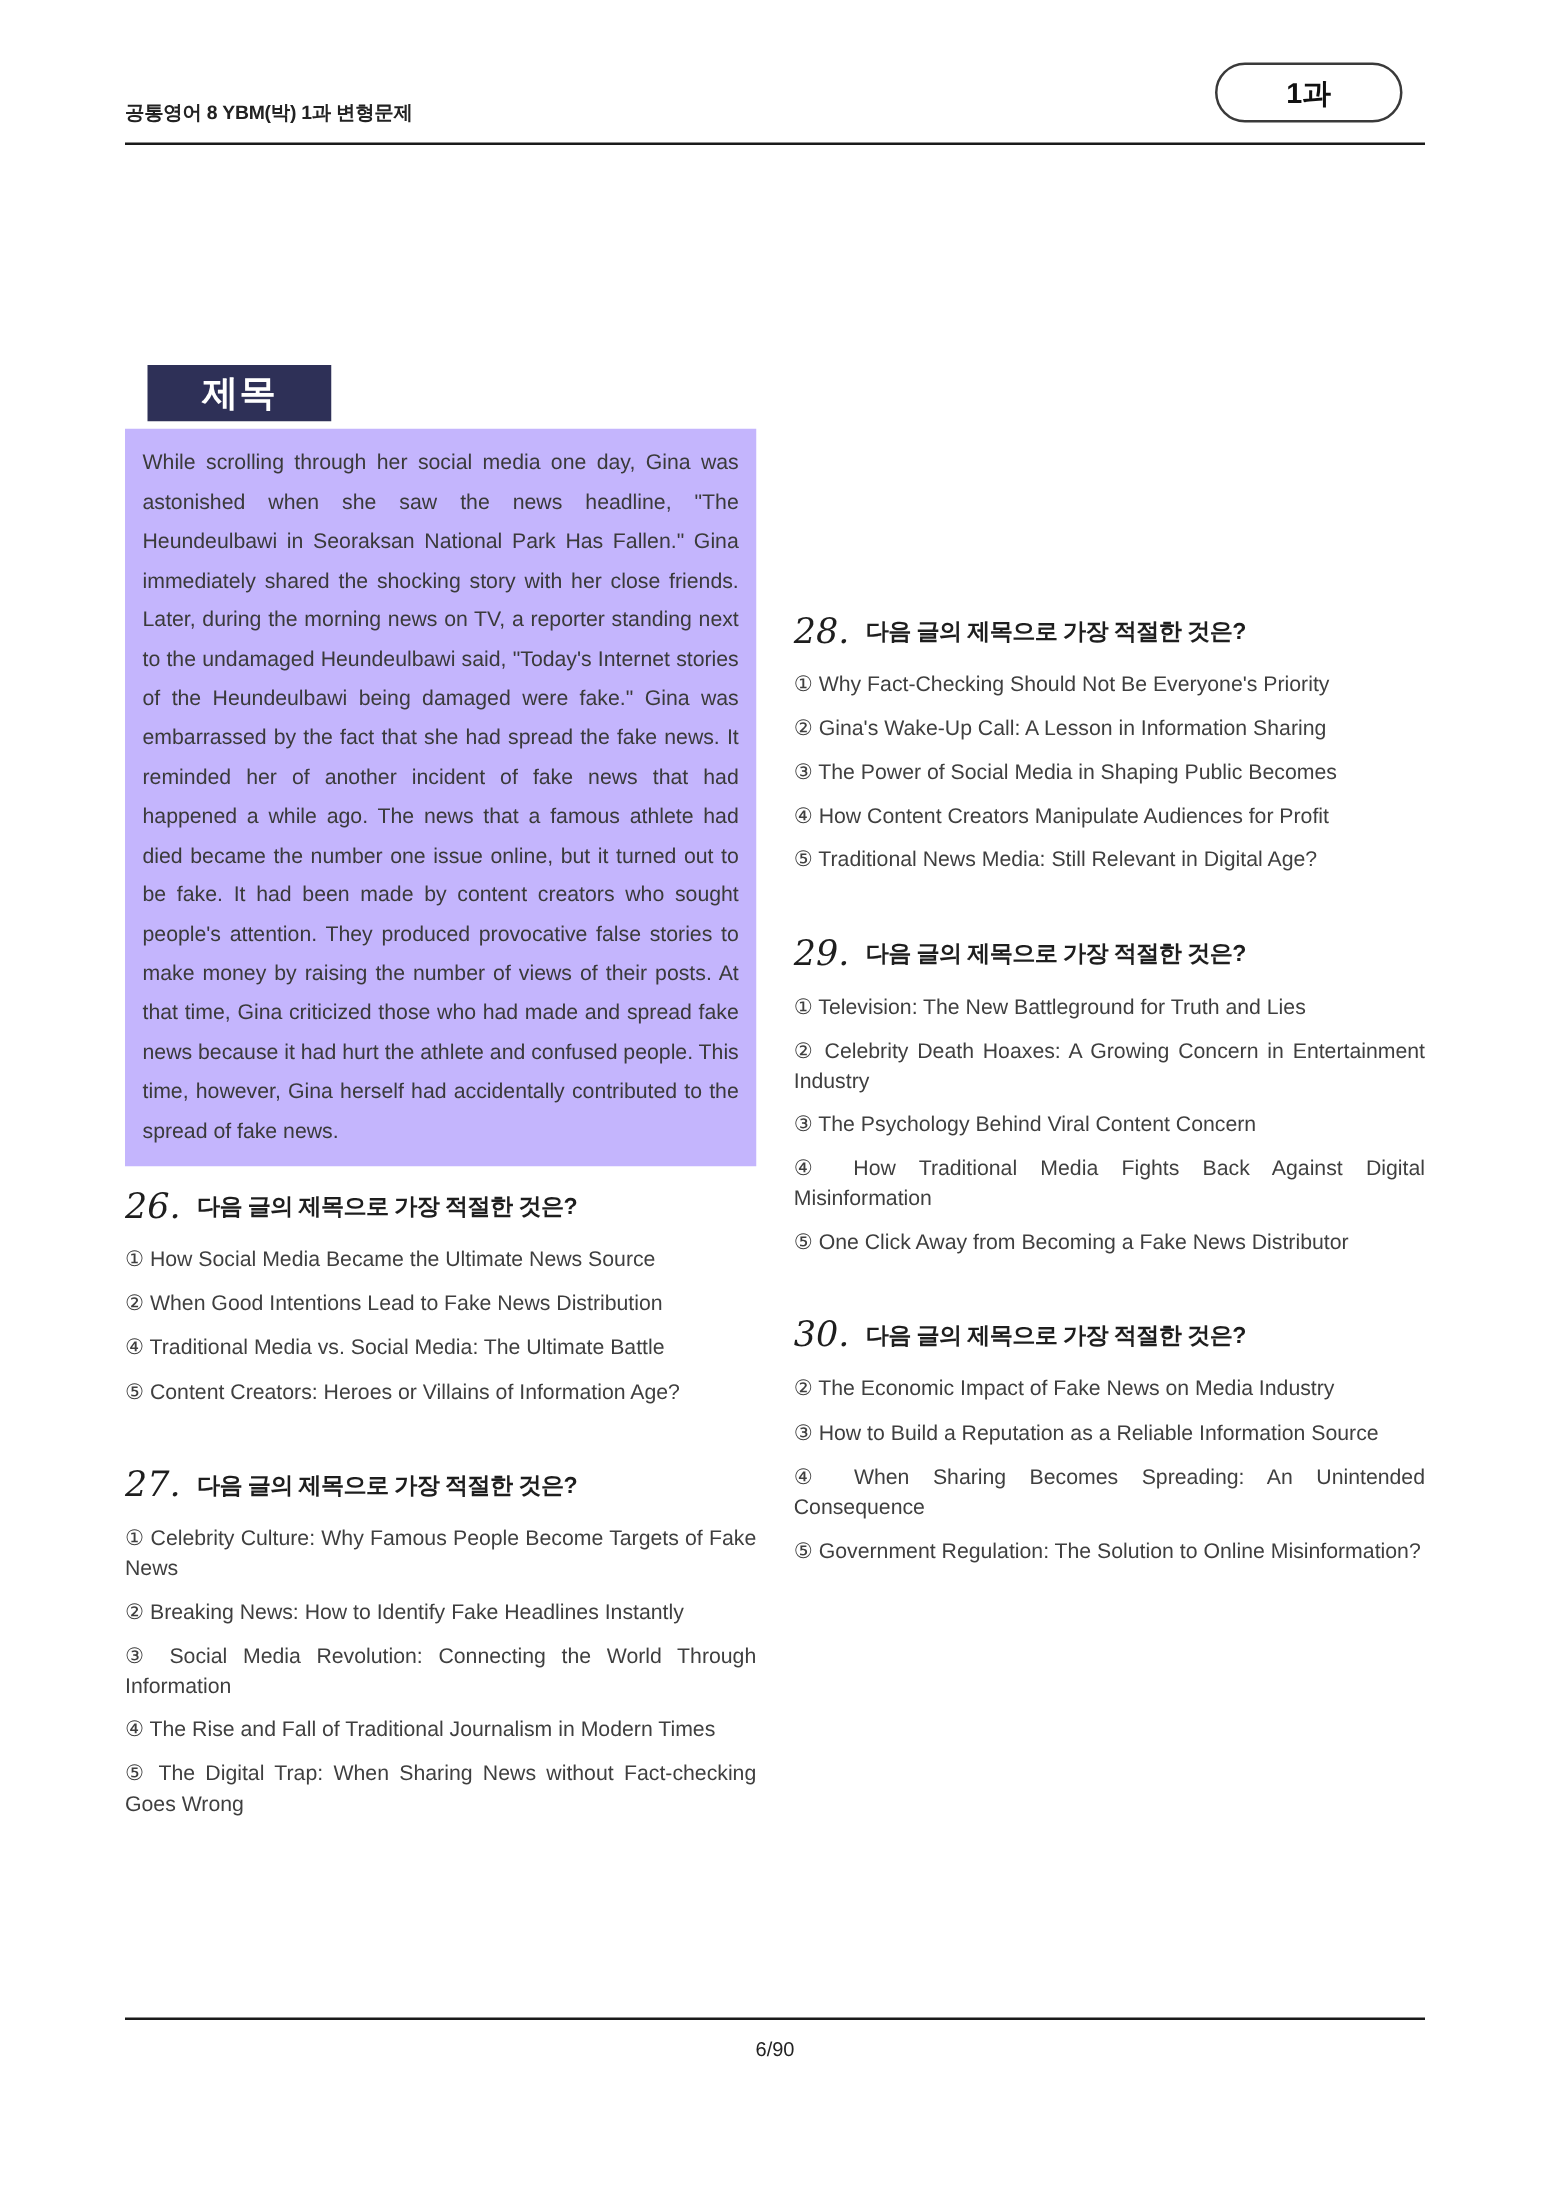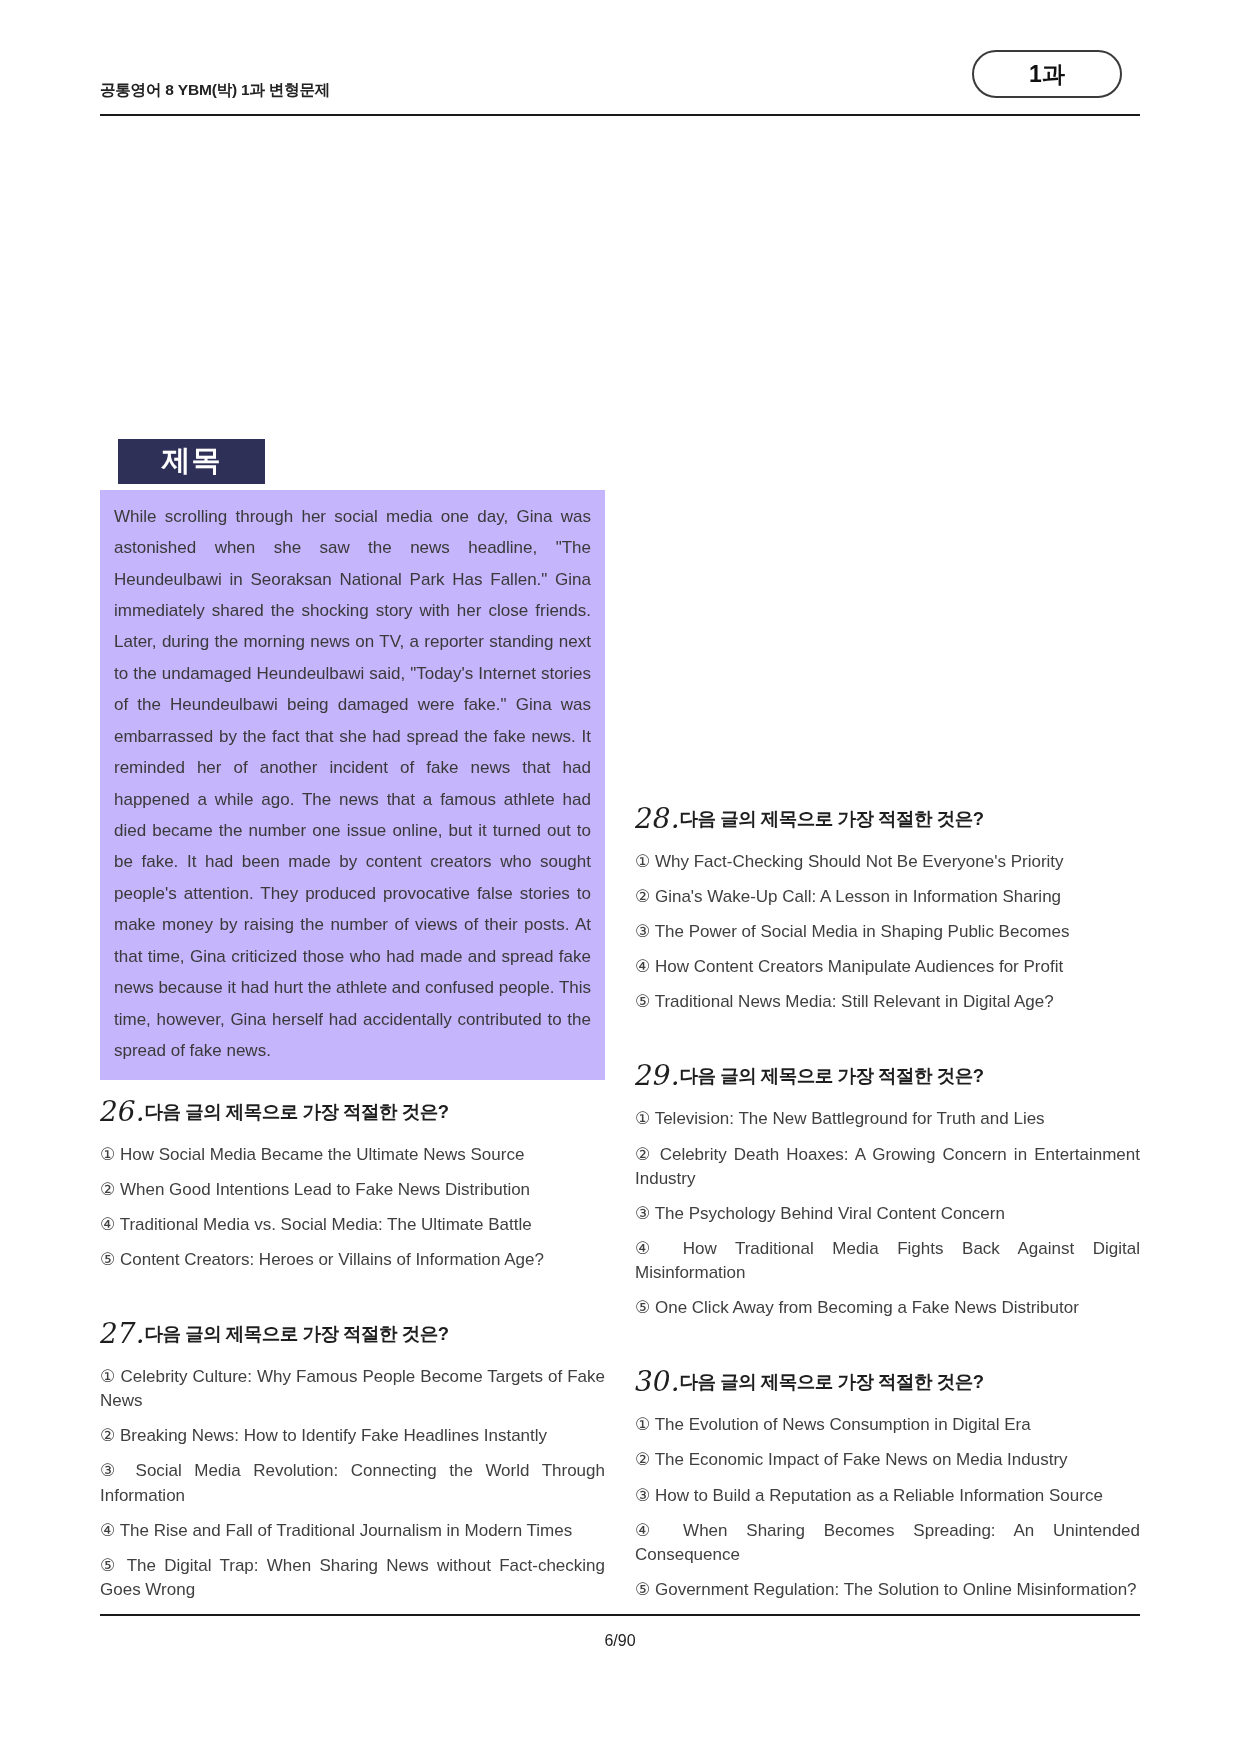--- a/index.html
+++ b/index.html
@@ -20,21 +20,21 @@
     border:2px solid #3a3a3a; border-radius:26px;
     display:flex; align-items:center; justify-content:center;
     font-size:23px; font-weight:bold; color:#111;
     background:#fff;
   }
   header.doc-header { padding-top:80px; }
   .header-title { font-size:15.5px; font-weight:bold; color:#222; letter-spacing:-0.2px; }
   .header-rule { border-top:2px solid #1a1a1a; margin-top:13px; }
 
   
-  main.columns { display:flex; align-items:flex-end; min-height:1486px; }
+  main.columns { display:flex; align-items:center; min-height:1486px; }
   .col { width:506px; }
   .col.left  { margin-right:0; }
   .divider { flex:0 0 0px; border-left:2px dotted #9a9a9a; margin:14px 13px 0 15px; }
   .col.right { width:506px; }
 
   
   .passage-label {
     margin-top:30px; margin-left:18px;
     width:147px; height:45px;
     background:#2e3057;
@@ -48,21 +48,21 @@
     padding:11px 14px 13px 14px;
     font-size:17px; line-height:1.85;
     text-align:justify;
     color:#3a3a3a;
   }
 
   
   section.question { margin-top:48px; }
   .col.right section.question:first-child { margin-top:26px; }
   .col.left section.question.after-passage { margin-top:18px; }
-  .q-head { display:flex; align-items:flex-end; gap:0; margin-bottom:17px; }
+  .q-head { display:flex; align-items:flex-end; gap:13px; margin-bottom:17px; }
   .q-num {
     font-family:"DejaVu Serif","Liberation Serif",serif;
     font-style:italic; font-size:28px; line-height:1;
     color:#1e1e1e; font-weight:500;
   }
   .q-prompt { font-weight:bold; font-size:18.5px; color:#1e1e1e; padding-bottom:2px; letter-spacing:-0.5px; }
   p.option {
     margin-top:11px;
     font-size:17px; line-height:1.42;
     text-align:justify;
@@ -150,21 +150,20 @@
         <p class="option">③ The Psychology Behind Viral Content Concern</p>
         <p class="option">④ How Traditional Media Fights Back Against Digital Misinformation</p>
         <p class="option">⑤ One Click Away from Becoming a Fake News Distributor</p>
       </section>
 
       <section class="question">
         <div class="q-head">
           <span class="q-num">30.</span>
           <span class="q-prompt">다음 글의 제목으로 가장 적절한 것은?</span>
         </div>
-        <p class="option">① The Evolution of News Consumption in Digital Era</p>
         <p class="option">② The Economic Impact of Fake News on Media Industry</p>
         <p class="option">③ How to Build a Reputation as a Reliable Information Source</p>
         <p class="option">④ When Sharing Becomes Spreading: An Unintended Consequence</p>
         <p class="option">⑤ Government Regulation: The Solution to Online Misinformation?</p>
       </section>
 
     </div>
 
   </main>
 

